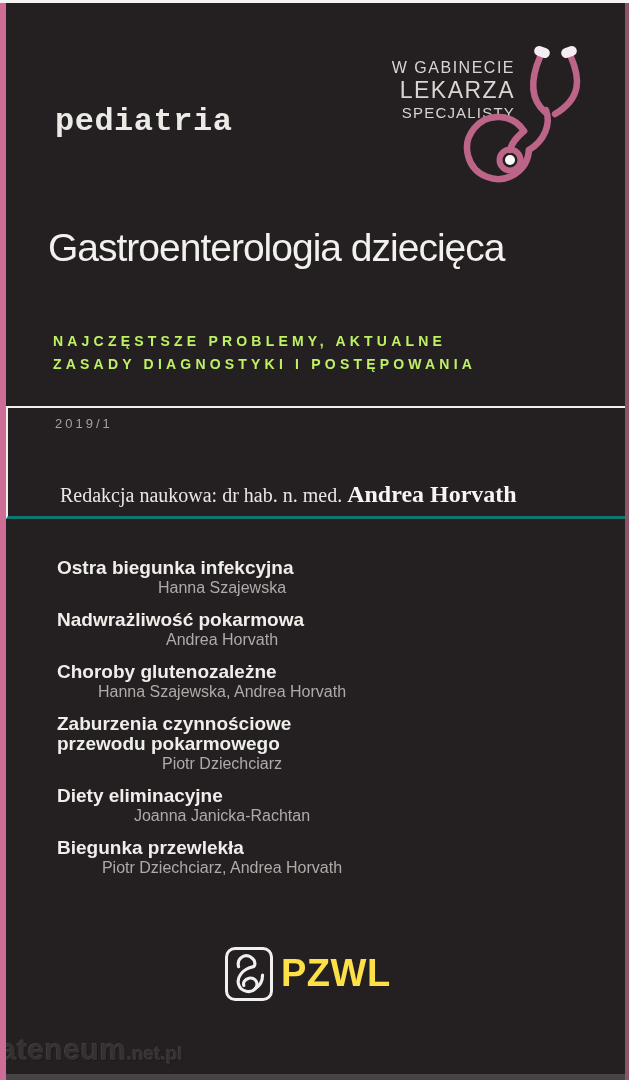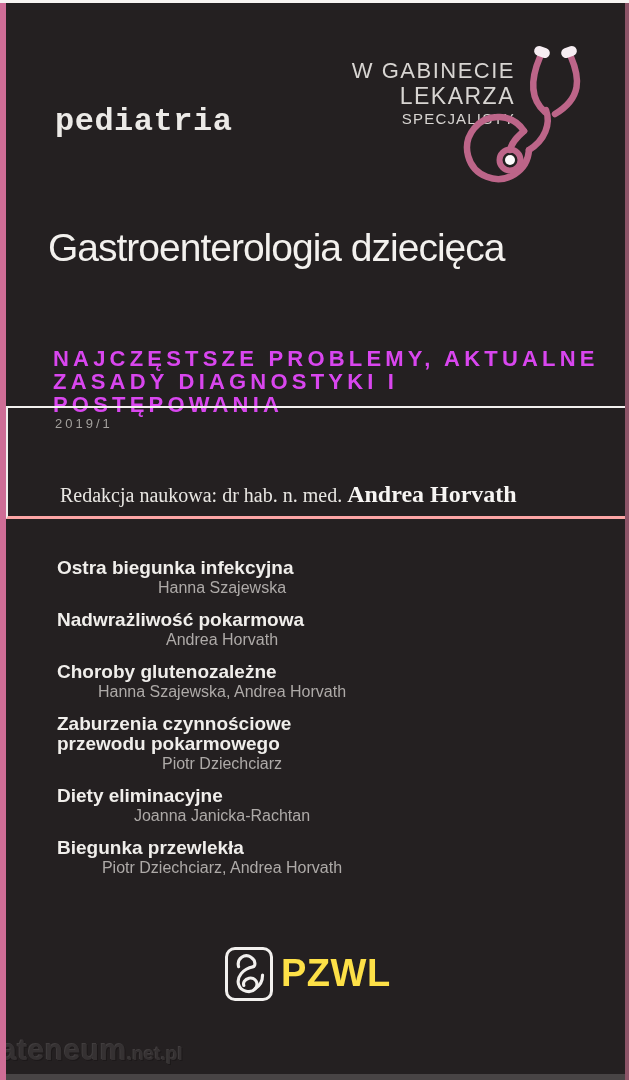--- a/index.html
+++ b/index.html
@@ -13,39 +13,39 @@
   .edge-left{position:absolute;left:0;top:0;width:6px;height:1080px;background:#cf6d96;z-index:5;}
   .edge-right{position:absolute;left:625px;top:2px;width:4px;height:1078px;background:#8d5468;z-index:4;}
   .edge-bottom{position:absolute;left:0;top:1074px;width:629px;height:6px;background:#484445;z-index:3;}
 
   
   .edition{position:absolute;left:55px;top:103px;font-size:32px;font-weight:700;
     color:#eceae7;letter-spacing:.5px;font-family:Liberation Mono, monospace;}
 
   
   .badge-text{position:absolute;top:60px;right:114px;text-align:right;color:#d8d5d2;line-height:1;}
-  .badge-l1{font-size:22px;letter-spacing:1.5px;margin-bottom:3px;}
+  .badge-l1{font-size:16px;letter-spacing:1.5px;margin-bottom:3px;}
   .badge-l2{font-size:23px;letter-spacing:1.5px;margin-bottom:3px;}
   .badge-l3{font-size:15px;letter-spacing:1.2px;}
   .steth{position:absolute;left:460px;top:40px;width:130px;height:150px;}
 
   
   .title{position:absolute;left:48px;top:226px;font-size:39px;font-weight:300;
     letter-spacing:-1px;color:#f3f1ee;}
   .subtitle{position:absolute;left:48px;top:296px;font-size:33px;font-weight:300;
     letter-spacing:-.5px;color:#f3f1ee;}
 
   
-  .tagline{position:absolute;left:53px;top:347px;font-size:22px;font-weight:700;
-    letter-spacing:4.2px;line-height:23px;color:#d946ef;}
+  .tagline{position:absolute;left:53px;top:330px;font-size:14px;font-weight:700;
+    letter-spacing:4.2px;line-height:23px;color:#bef264;}
 
   
   .issue-box{position:absolute;left:6px;top:406px;width:617px;height:108px;
     border-top:2px solid #f2f0ee;border-left:2px solid #f2f0ee;
-    border-bottom:3px solid #fca5a5;}
+    border-bottom:3px solid #0f766e;}
   .issue{position:absolute;left:47px;top:8px;font-size:13px;letter-spacing:3px;color:#a3a09d;}
   .editor{position:absolute;left:52px;top:73px;white-space:nowrap;font-family:Liberation Serif, serif;}
   .editor-prefix{font-size:20px;font-weight:300;color:#e9e7e3;}
   .editor-name{font-size:24px;font-weight:600;color:#f7f5f3;}
 
   
   .toc{position:absolute;left:57px;top:558px;width:330px;}
   .toc-item{margin-bottom:13px;}
   .toc-title{font-size:19px;line-height:20px;font-weight:700;color:#f0eeeb;max-width:300px;}
   .toc-authors{font-size:16px;line-height:18px;color:#aeaaa8;margin-top:1px;text-align:center;}

